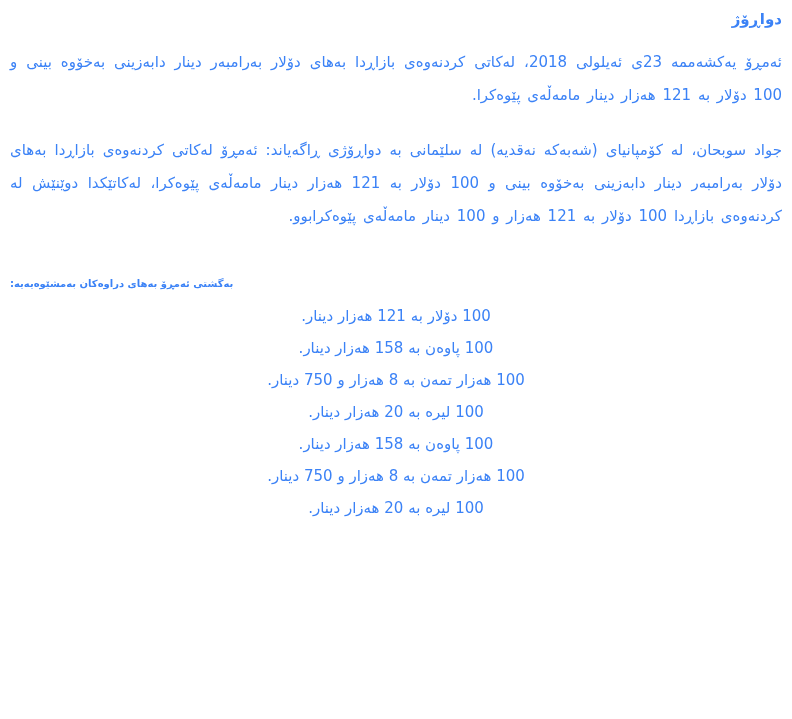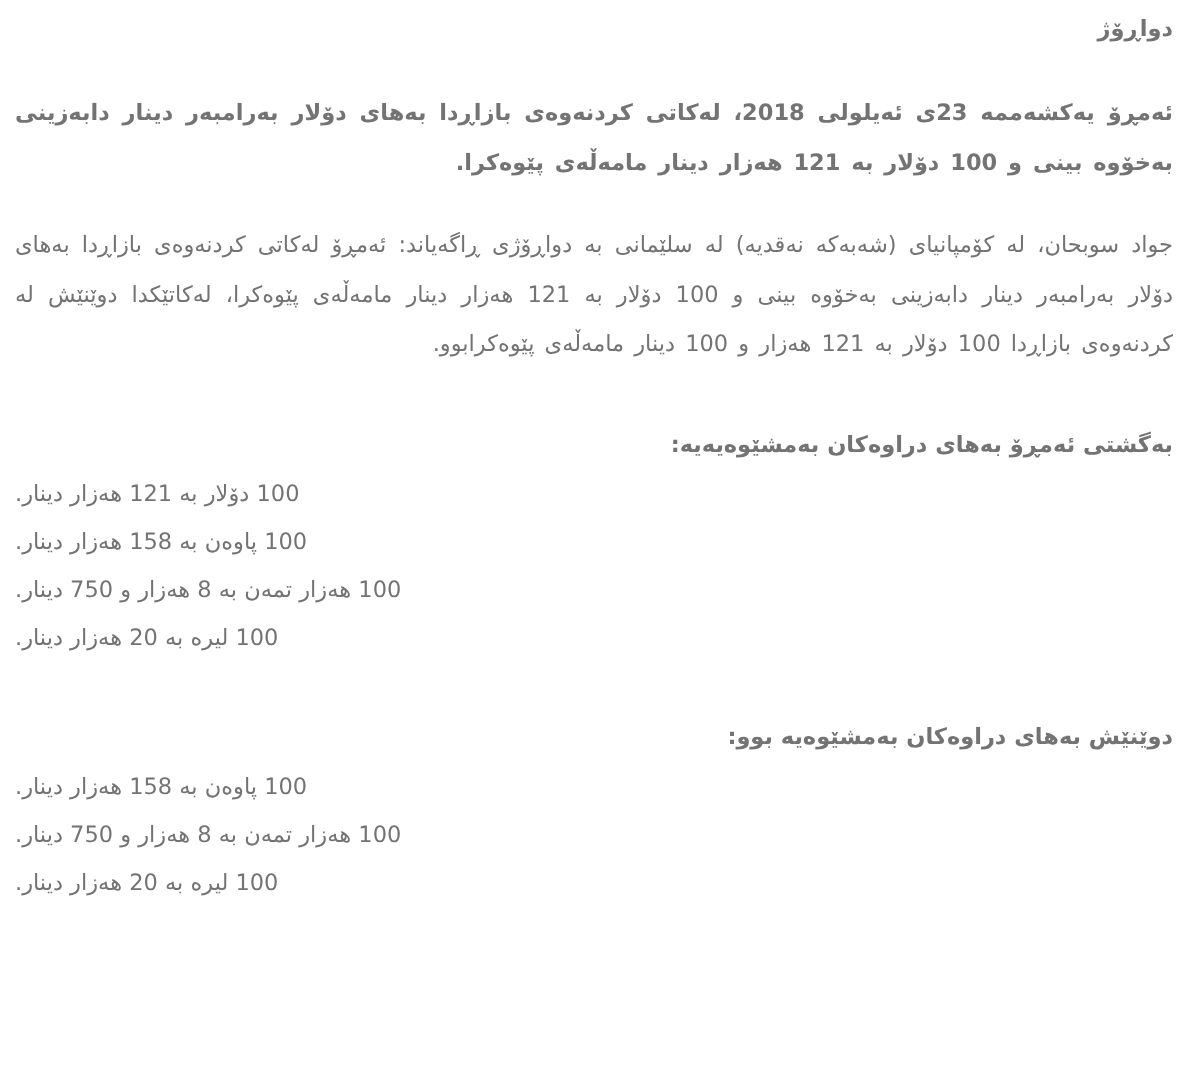--- a/index.html
+++ b/index.html
@@ -9,57 +9,57 @@
   }
   body {
     width: 792px;
     height: 719px;
     overflow: hidden;
   }
   .article {
     direction: rtl;
     unicode-bidi: embed;
     font-family: "DejaVu Sans", sans-serif;
-    color: #737373;
+    color: #3b82f6;
     font-size: 15px;
     padding: 6px 10px 0 10px;
     box-sizing: border-box;
   }
   .article-title {
     font-weight: bold;
     font-size: 15px;
     line-height: 26px;
     margin: 0;
   }
   .para {
     margin: 0;
     text-align: justify;
     text-justify: inter-word;
     line-height: 33px;
     word-spacing: 2px;
   }
   .lead-para {
-    font-weight: bold;
-    margin-top: 27px;
+    font-weight: normal;
+    margin-top: 14px;
   }
   .body-para {
     margin-top: 22px;
   }
   .section-heading {
     font-weight: bold;
-    font-size: 15px;
+    font-size: 10px;
     line-height: 33px;
     margin: 34px 0 0 0;
-    text-align: right;
+    text-align: left;
   }
   .rate-list {
     list-style: none;
     margin: 0;
     padding: 0;
-    text-align: left;
+    text-align: center;
   }
   .rate-item {
     line-height: 32px;
   }
 </style>
 </head>
 <body>
 
 <div class="article">
 
@@ -73,21 +73,20 @@
     <h2 class="section-heading">بەگشتی ئەمڕۆ بەهای دراوەکان بەمشێوەیەیە:</h2>
     <ul class="rate-list">
       <li class="rate-item">100 دۆلار بە 121 هەزار دینار.</li>
       <li class="rate-item">100 پاوەن بە 158 هەزار دینار.</li>
       <li class="rate-item">100 هەزار تمەن بە 8 هەزار و 750 دینار.</li>
       <li class="rate-item">100 لیرە بە 20 هەزار دینار.</li>
     </ul>
   </div>
 
   <div>
-    <h2 class="section-heading">دوێنێش بەهای دراوەکان بەمشێوەیە بوو:</h2>
     <ul class="rate-list">
       <li class="rate-item">100 پاوەن بە 158 هەزار دینار.</li>
       <li class="rate-item">100 هەزار تمەن بە 8 هەزار و 750 دینار.</li>
       <li class="rate-item">100 لیرە بە 20 هەزار دینار.</li>
     </ul>
   </div>
 
 </div>
 
 </body></html>

